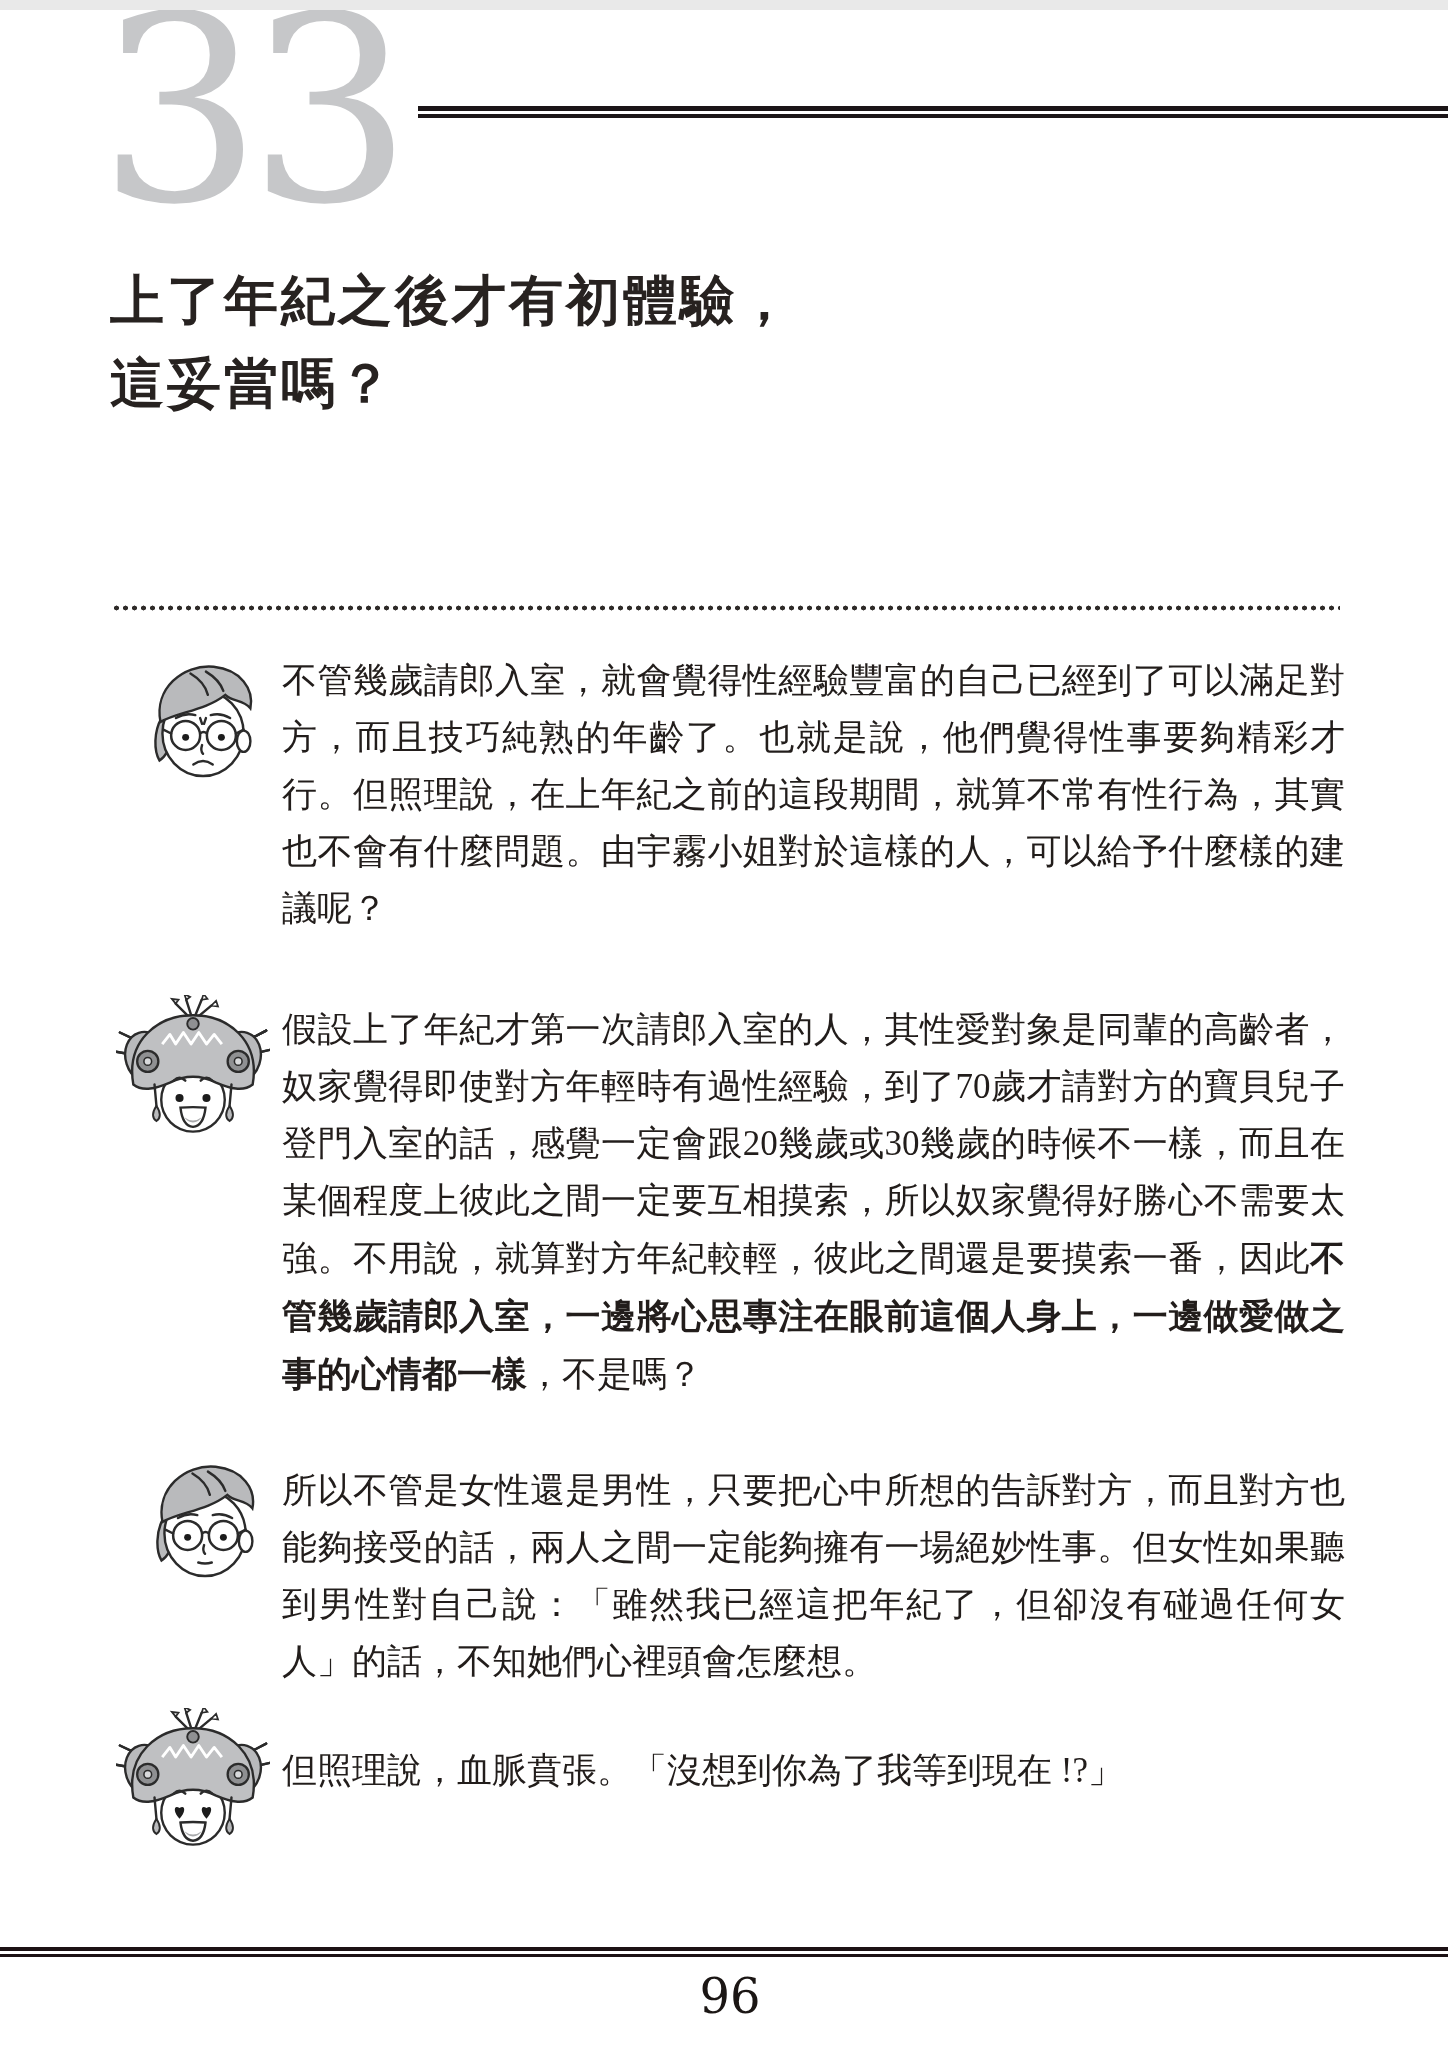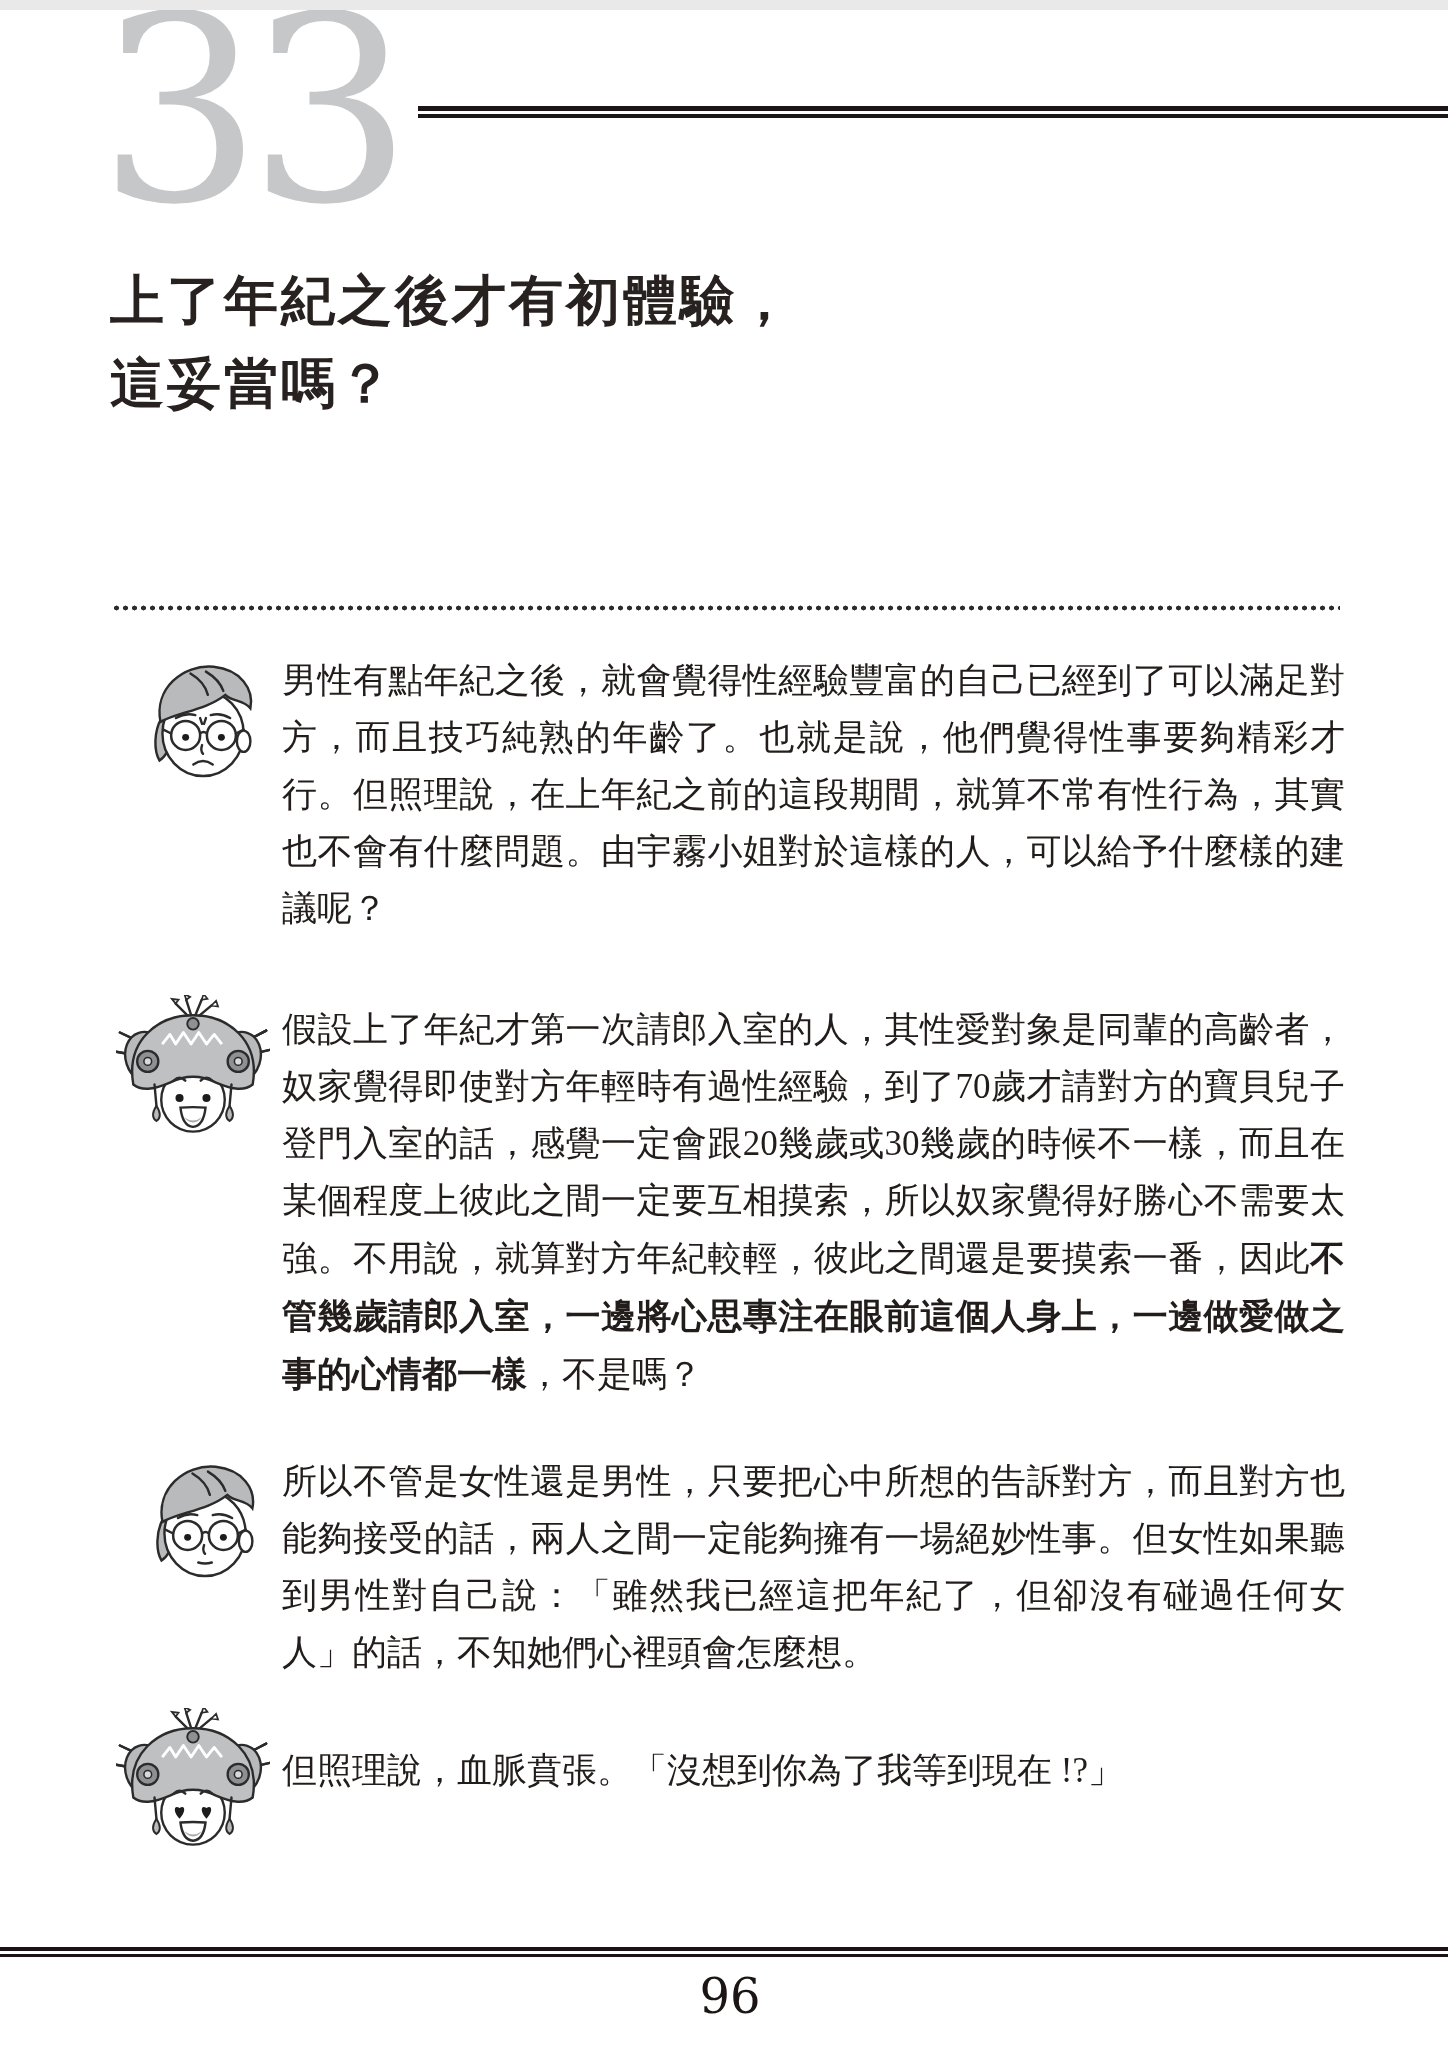--- a/index.html
+++ b/index.html
@@ -102,21 +102,21 @@
         <path class="ln" d="M56 78 Q 59.5 75 63 78"></path>
         <path class="ln" d="M26 78 L 18 74"></path>
         <path class="ln" d="M93 78 L 101 74"></path>
         <circle cx="41" cy="82" r="3.6" fill="#1c1c1c"></circle>
         <circle cx="78" cy="82" r="3.6" fill="#1c1c1c"></circle>
         <path class="ln" d="M58 90 Q 56 96 59 99" stroke-width="2"></path>
         <path class="ln" d="M49 110 Q 59 103 69 110" stroke-width="3"></path>
       </svg>
     </div>
     <p class="speech" style="top:2px;">
-      <span>男性有點年紀之後，就會覺得性經驗豐富的自己已經到了可以滿足對方，而且技巧純熟的年齡了。也就是說，他們覺得性事要夠精彩才行。但照理說，在上年紀之前的這段期間，就算不常有性行為，其實也不會有什麼問題。由宇霧小姐對於這樣的人，可以給予什麼樣的建議呢？</span>
+      <span>不管幾歲請郎入室，就會覺得性經驗豐富的自己已經到了可以滿足對方，而且技巧純熟的年齡了。也就是說，他們覺得性事要夠精彩才行。但照理說，在上年紀之前的這段期間，就算不常有性行為，其實也不會有什麼問題。由宇霧小姐對於這樣的人，可以給予什麼樣的建議呢？</span>
     </p>
   </div>
 
   <div class="turn" style="top:985px;">
     <div class="avatar" style="left:116px;top:0px;width:154px;height:152px;">
       <svg viewBox="0 0 160 152" width="154" height="152">
         <path class="ln" d="M80 24 L 62 6"></path>
           <path class="ln" d="M80 24 L 73 2"></path>
           <path class="ln" d="M80 24 L 89 2"></path>
           <path class="ln" d="M80 24 L 99 8"></path>
@@ -172,21 +172,21 @@
         <circle cx="78" cy="80" r="15" fill="#ffffff" stroke="#2b2b2b" stroke-width="2.6"></circle>
         <path class="ln" d="M56 78 Q 59.5 75 63 78"></path>
         <path class="ln" d="M26 78 L 18 74"></path>
         <path class="ln" d="M93 78 L 101 74"></path>
         <circle cx="41" cy="82" r="3.6" fill="#1c1c1c"></circle>
         <circle cx="78" cy="82" r="3.6" fill="#1c1c1c"></circle>
         <path class="ln" d="M58 90 Q 56 96 59 99" stroke-width="2"></path>
         <path class="ln" d="M52 108 Q 59 110 66 108" stroke-width="3"></path>
       </svg>
     </div>
-    <p class="speech" style="top:3px;font-family:Liberation Serif, serif;">
+    <p class="speech" style="top:12px;font-family:Liberation Serif, serif;">
       <span>所以不管是女性還是男性，只要把心中所想的告訴對方，而且對方也能夠接受的話，兩人之間一定能夠擁有一場絕妙性事。但女性如果聽到男性對自己說：「雖然我已經這把年紀了，但卻沒有碰過任何女人」的話，不知她們心裡頭會怎麼想。</span>
     </p>
   </div>
 
   <div class="turn" style="top:1698px;">
     <div class="avatar" style="left:116px;top:0px;width:154px;height:152px;">
       <svg viewBox="0 0 160 152" width="154" height="152">
         <path class="ln" d="M80 24 L 62 6"></path>
           <path class="ln" d="M80 24 L 73 2"></path>
           <path class="ln" d="M80 24 L 89 2"></path>

